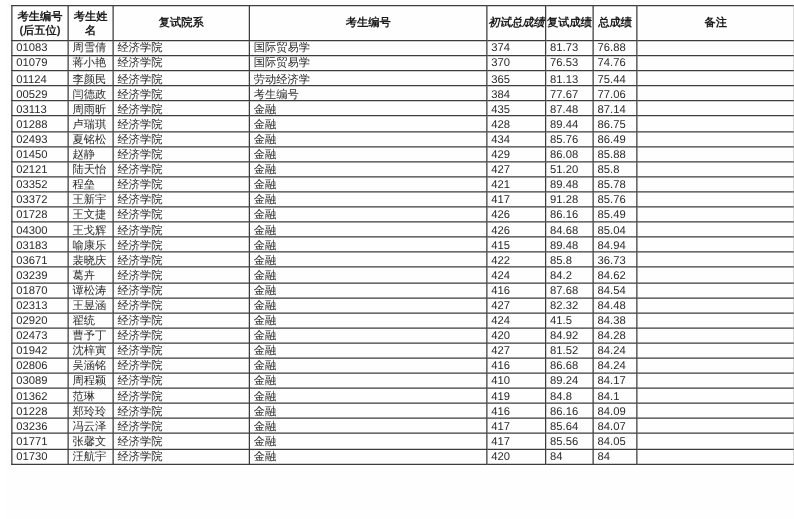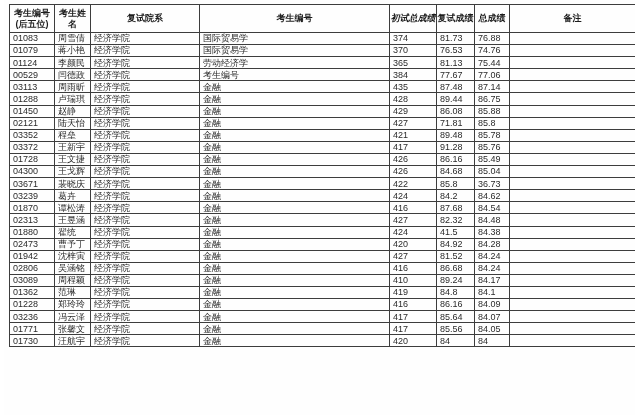--- a/index.html
+++ b/index.html
@@ -138,36 +138,46 @@
           <td>01288</td>
           <td>卢瑞琪</td>
           <td>经济学院</td>
           <td>金融</td>
           <td>428</td>
           <td>89.44</td>
           <td>86.75</td>
           <td></td>
         </tr>
         <tr>
+          <td>02493</td>
+          <td>夏铭松</td>
+          <td>经济学院</td>
+          <td>金融</td>
+          <td>434</td>
+          <td>85.76</td>
+          <td>86.49</td>
+          <td></td>
+        </tr>
+        <tr>
           <td>01450</td>
           <td>赵静</td>
           <td>经济学院</td>
           <td>金融</td>
           <td>429</td>
           <td>86.08</td>
           <td>85.88</td>
           <td></td>
         </tr>
         <tr>
           <td>02121</td>
           <td>陆天怡</td>
           <td>经济学院</td>
           <td>金融</td>
           <td>427</td>
-          <td>71.81</td>
+          <td>51.20</td>
           <td>85.8</td>
           <td></td>
         </tr>
         <tr>
           <td>03352</td>
           <td>程垒</td>
           <td>经济学院</td>
           <td>金融</td>
           <td>421</td>
           <td>89.48</td>
@@ -198,20 +208,30 @@
           <td>04300</td>
           <td>王戈辉</td>
           <td>经济学院</td>
           <td>金融</td>
           <td>426</td>
           <td>84.68</td>
           <td>85.04</td>
           <td></td>
         </tr>
         <tr>
+          <td>03183</td>
+          <td>喻康乐</td>
+          <td>经济学院</td>
+          <td>金融</td>
+          <td>415</td>
+          <td>89.48</td>
+          <td>84.94</td>
+          <td></td>
+        </tr>
+        <tr>
           <td>03671</td>
           <td>裴晓庆</td>
           <td>经济学院</td>
           <td>金融</td>
           <td>422</td>
           <td>85.8</td>
           <td>36.73</td>
           <td></td>
         </tr>
         <tr>
@@ -238,21 +258,21 @@
           <td>02313</td>
           <td>王昱涵</td>
           <td>经济学院</td>
           <td>金融</td>
           <td>427</td>
           <td>82.32</td>
           <td>84.48</td>
           <td></td>
         </tr>
         <tr>
-          <td>01880</td>
+          <td>02920</td>
           <td>翟统</td>
           <td>经济学院</td>
           <td>金融</td>
           <td>424</td>
           <td>41.5</td>
           <td>84.38</td>
           <td></td>
         </tr>
         <tr>
           <td>02473</td>

